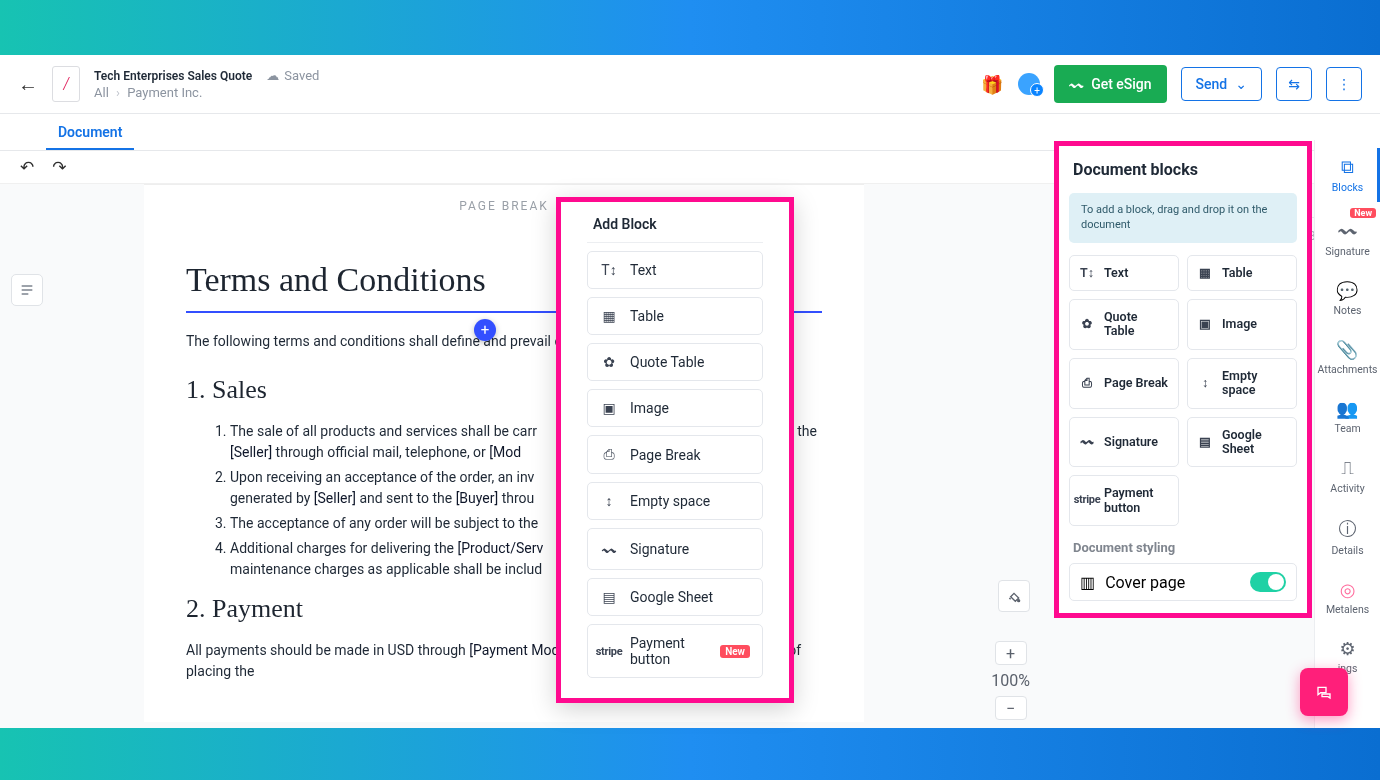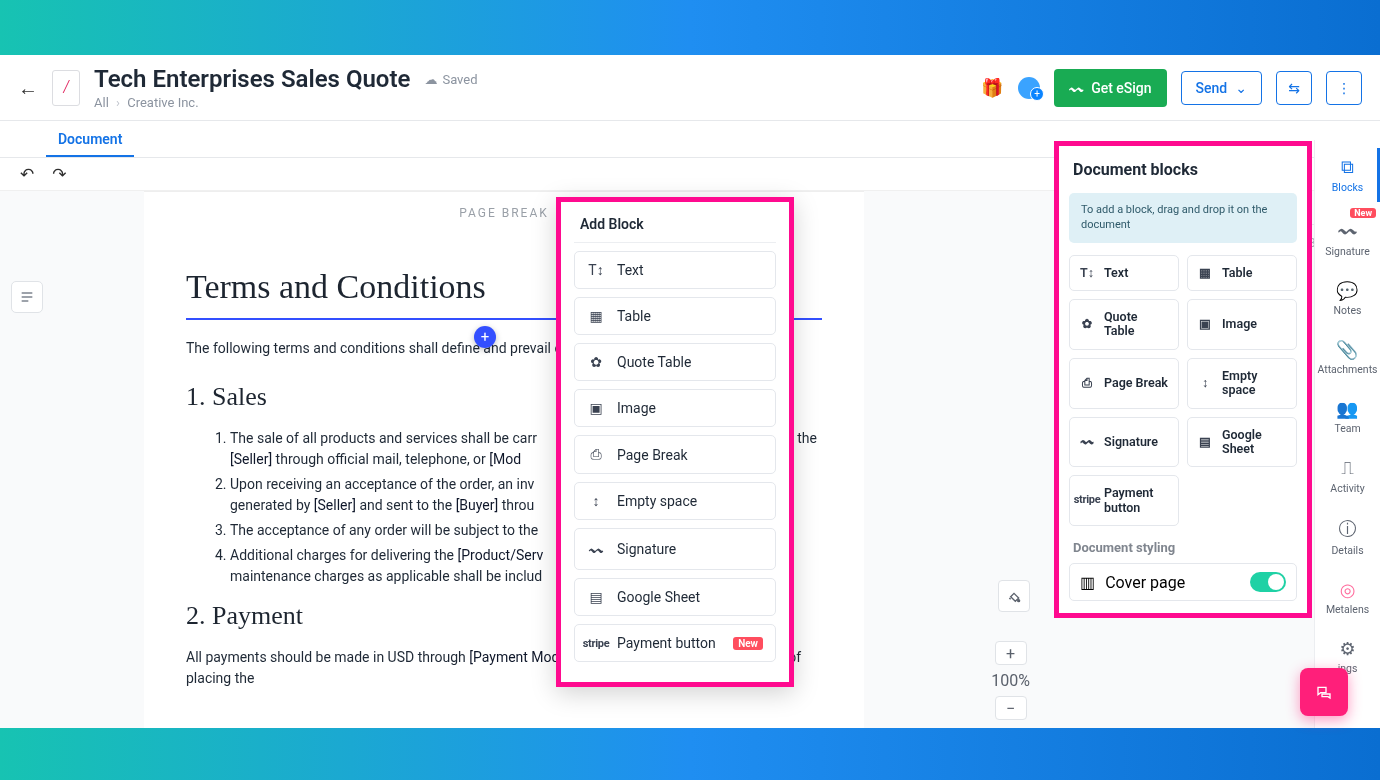--- a/index.html
+++ b/index.html
@@ -4,21 +4,21 @@
 <style>
 * { box-sizing: border-box; margin: 0; padding: 0; font-family: -apple-system, BlinkMacSystemFont, "Segoe UI", Roboto, Arial, sans-serif; }
 html, body { width: 100%; height: 100%; }
 body { width: 1380px; height: 780px; background: linear-gradient(90deg, #17c3b2 0%, #1f8ef1 50%, #0a6ed1 100%); overflow: hidden; position: relative; }
 .app { position: absolute; top: 55px; left: 0; right: 0; bottom: 52px; background: #fff; display: flex; flex-direction: column; }
 .header { display: flex; align-items: center; padding: 10px 18px; border-bottom: 1px solid #e6e8eb; gap: 14px; }
 .back-arrow { font-size: 20px; color: #2f2f2f; cursor: pointer; }
 .doc-icon { width: 28px; height: 36px; border: 1px solid #dcdde1; border-radius: 3px; display:flex; align-items:center; justify-content:center; font-family: Georgia, serif; color:#e01e5a; font-size:18px; font-style: italic; }
 .title-block { display:flex; flex-direction:column; }
 .title-row { display:flex; align-items:center; gap:14px; }
-.doc-title { font-size: 24px; font-weight: 600; color:#1f2936; }
+.doc-title { font-size: 12px; font-weight: 600; color:#1f2936; }
 .saved { color:#8c94a0; font-size:13px; display:flex; align-items:center; gap:5px; }
 .breadcrumb { font-size:13px; color:#8c94a0; margin-top:2px; }
 .breadcrumb .sep { margin:0 4px; color:#c0c4cc; }
 .header-spacer { flex:1; }
 .header-icons { display:flex; align-items:center; gap:14px; }
 .gift-icon { font-size:18px; }
 .avatar { width:22px; height:22px; border-radius:50%; background:#3aa3ff; position:relative; }
 .avatar::after { content:"+"; position:absolute; bottom:-2px; right:-4px; background:#0a84ff; color:#fff; border-radius:50%; width:12px; height:12px; font-size:10px; display:flex; align-items:center; justify-content:center; border:1.5px solid #fff; }
 .btn { border-radius:4px; font-size:14px; font-weight:500; display:inline-flex; align-items:center; gap:8px; padding:8px 14px; cursor:pointer; border:1px solid transparent; }
 .btn-primary { background:#19ab53; color:#fff; }
@@ -43,21 +43,21 @@
 ol.numbered li { font-size:14px; color:#1f2936; line-height:1.5; margin-bottom:4px; }
 .var { color:#0f172a; }
 .body-p { font-size:14px; color:#1f2936; line-height:1.5; }
 .right-meta { width:140px; padding:12px 0 0 8px; color:#a5abb3; font-size:13px; }
 .zoom-ctrl { position:absolute; right:350px; bottom:8px; display:flex; flex-direction:column; align-items:center; gap:6px; }
 .zoom-btn { width:32px; height:24px; border:1px solid #e0e3e7; background:#fff; border-radius:4px; display:flex; align-items:center; justify-content:center; color:#5b616c; cursor:pointer; font-size:16px; }
 .zoom-pct { font-size:16px; color:#5b616c; }
 .paint-btn { position:absolute; right:350px; bottom:116px; width:32px; height:32px; border:1px solid #e0e3e7; background:#fff; border-radius:4px; display:flex; align-items:center; justify-content:center; color:#5b616c; cursor:pointer; }
 
 
-.popover { position:absolute; left:556px; top:197px; width:238px; background:#fff; border:5px solid #ff0a8f; box-shadow:0 6px 24px rgba(0,0,0,.18); padding:12px 13px; z-index:50; }
+.popover { position:absolute; left:556px; top:197px; width:238px; background:#fff; border:5px solid #ff0a8f; box-shadow:0 6px 24px rgba(0,0,0,.18); padding:12px 26px; z-index:50; }
 .popover-title { font-size:14px; font-weight:600; color:#1f2936; padding:2px 6px 10px; }
 .popover-divider { border:0; border-top:1px solid #eceef1; margin-bottom:8px; }
 .pop-item { display:flex; align-items:center; gap:12px; padding:10px 12px; border:1px solid #e4e7ec; border-radius:5px; margin-bottom:8px; font-size:14px; color:#1f2936; cursor:pointer; }
 .pop-item .ic { width:18px; display:flex; justify-content:center; color:#3a4251; }
 .badge-new { background:#ff4d5e; color:#fff; font-size:10px; border-radius:3px; padding:1px 5px; margin-left:auto; font-weight:600; }
 .stripe { font-weight:700; color:#635bff; font-size:11px; letter-spacing:-0.3px; }
 
 
 .right-panel { position:absolute; right:68px; top:141px; width:258px; border:5px solid #ff0a8f; background:#fff; padding:12px 10px; z-index:40; }
 .rp-title { font-size:16px; font-weight:700; color:#1f2936; margin-bottom:12px; padding:2px 4px; }
@@ -93,21 +93,21 @@
       <div class="title-row">
         <div class="doc-title">Tech Enterprises Sales Quote</div>
         <div class="saved">
           <span>☁</span>
           <span>Saved</span>
         </div>
       </div>
       <div class="breadcrumb">
         <span>All</span>
         <span class="sep">›</span>
-        <span>Creative Inc.</span>
+        <span>Payment Inc.</span>
       </div>
     </div>
     <div class="header-spacer"></div>
     <div class="header-icons">
       <span class="gift-icon">🎁</span>
       <div class="avatar"></div>
     </div>
     <button class="btn btn-primary">
       <span>〰</span>
       <span>Get eSign</span>

